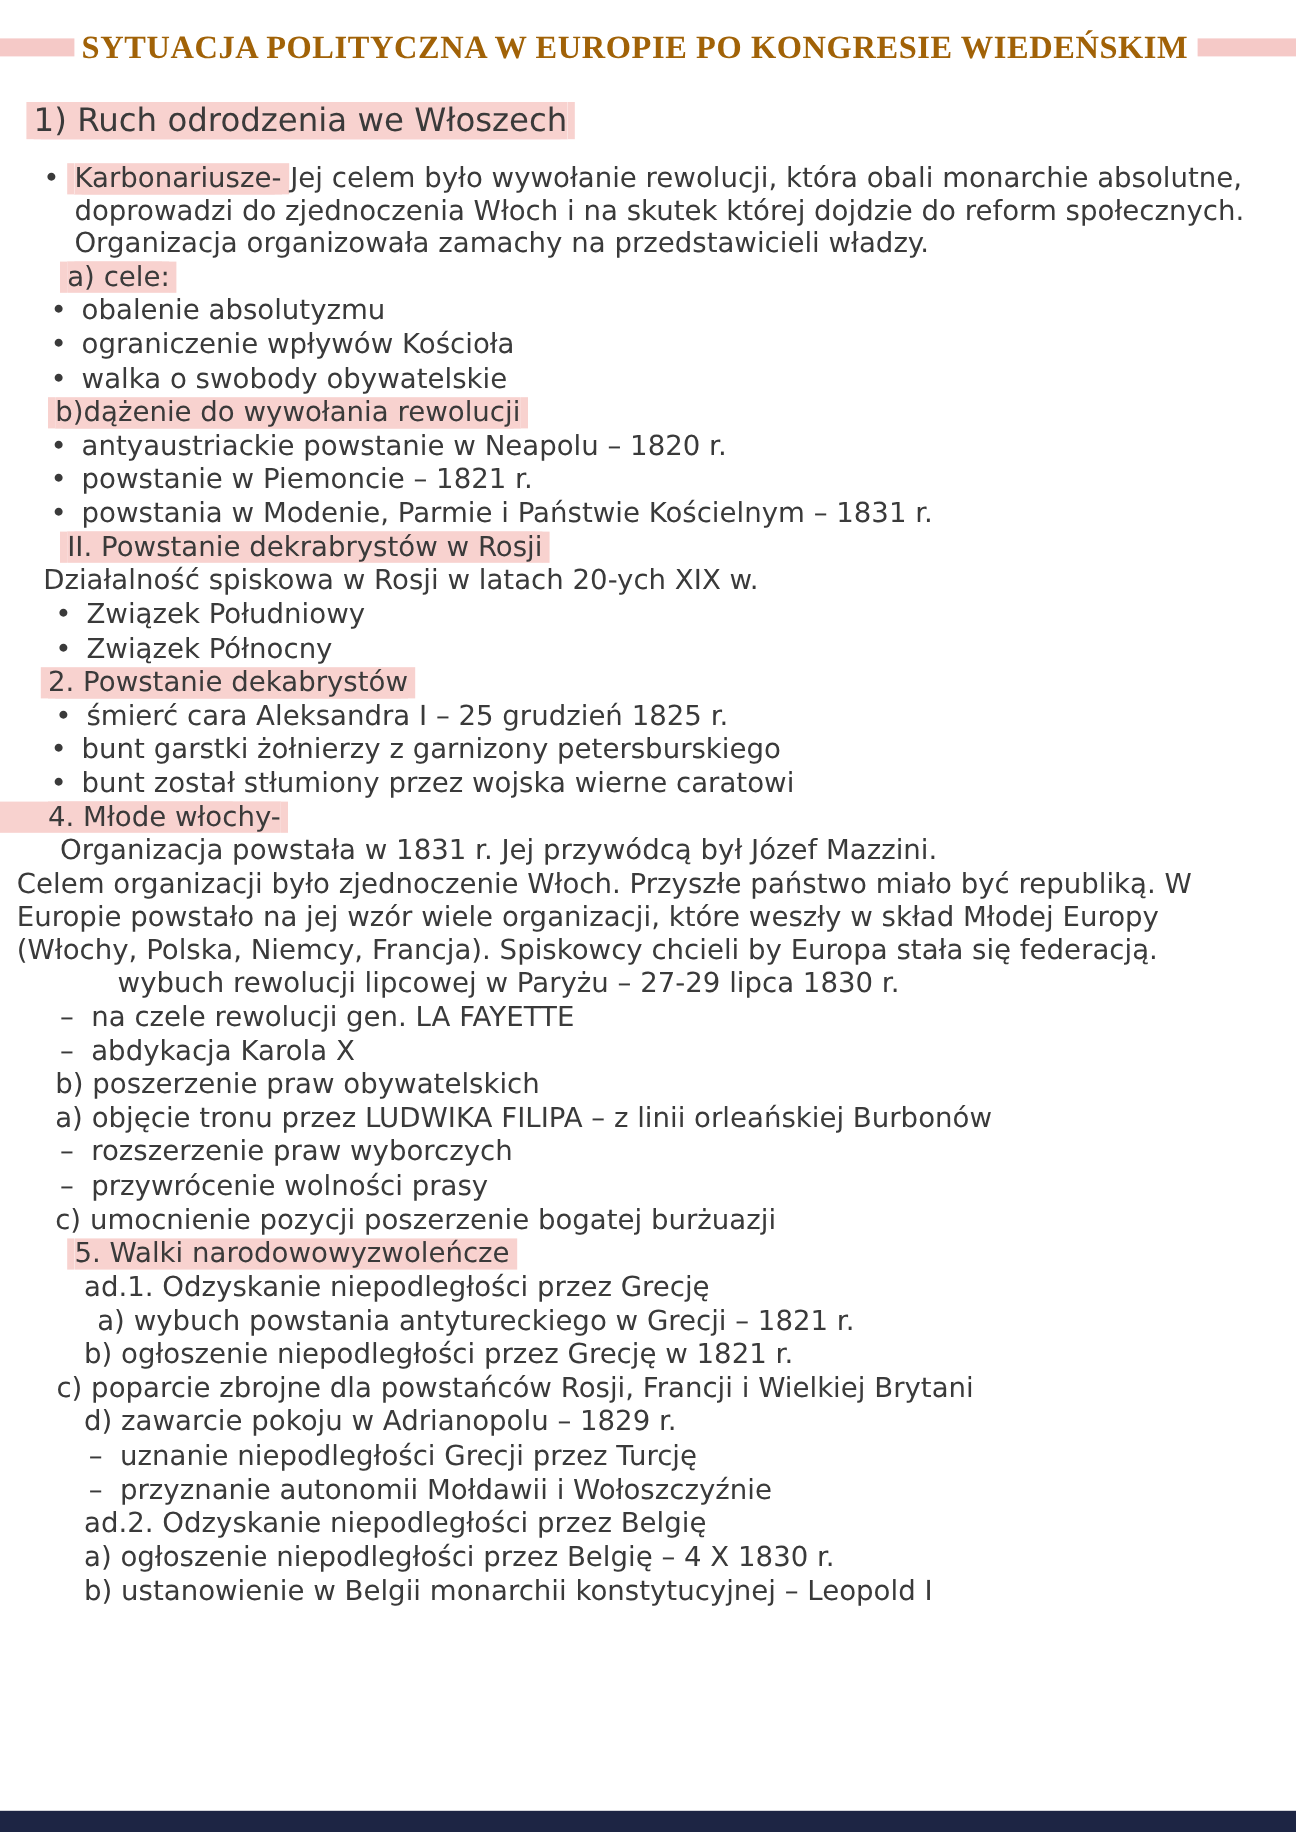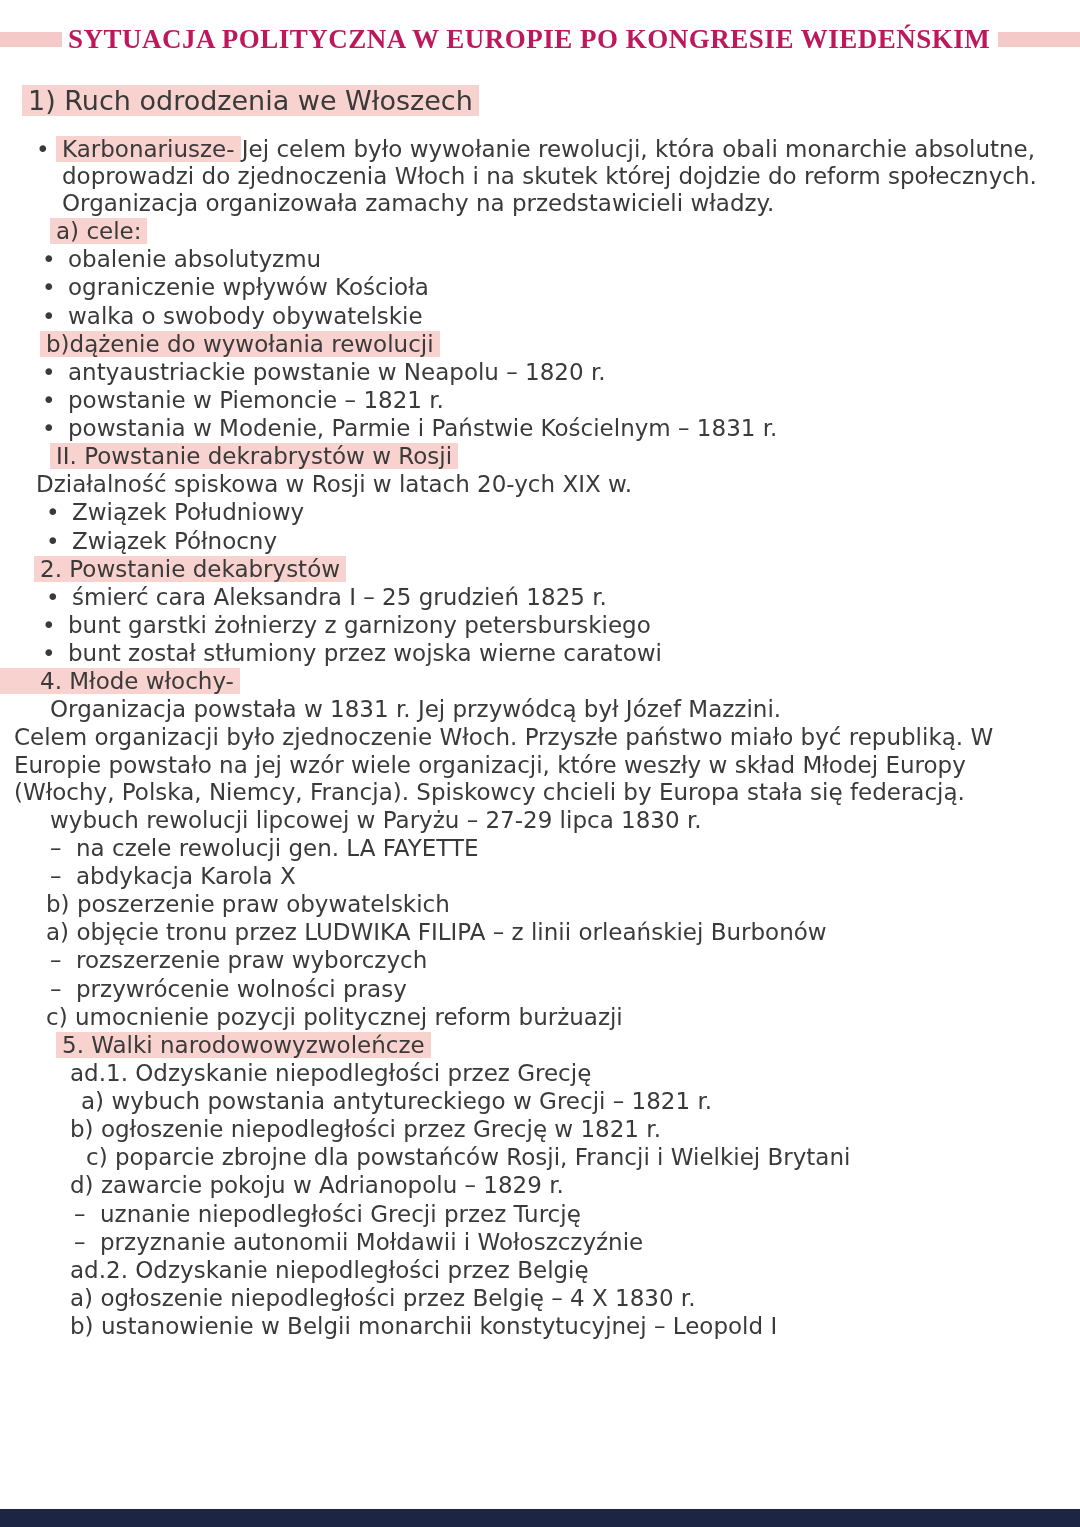--- a/index.html
+++ b/index.html
@@ -22,21 +22,21 @@
     height:15px;
     background:#f5c9c7;
     flex:1 1 auto;
   }
   .title-bar.left{max-width:62px;flex:0 0 62px;}
   .title-text{
     font-family:"Liberation Serif","DejaVu Serif",serif;
     font-weight:700;
     font-size:27px;
     letter-spacing:0.5px;
-    color:#be185d;
+    color:#a16207;
     padding:0 8px 0 6px;
     white-space:nowrap;
   }
   
   .note-body{
     padding:30px 16px 0 0;
   }
   .line{
     display:flex;
     font-size:23px;
@@ -144,21 +144,21 @@
       </div>
       <div class="line" style="padding-left: 40px;">
         <span class="content"><span class="hl edge">4. Młode włochy-</span></span>
       </div>
       <div class="line" style="padding-left: 50px;">
         <span class="content"><span>Organizacja powstała w 1831 r. Jej przywódcą był Józef Mazzini.</span></span>
       </div>
       <div class="line" style="padding-left: 14px;">
         <span class="content"><span>Celem organizacji było zjednoczenie Włoch. Przyszłe państwo miało być republiką. W Europie powstało na jej wzór wiele organizacji, które weszły w skład Młodej Europy (Włochy, Polska, Niemcy, Francja). Spiskowcy chcieli by Europa stała się federacją.</span></span>
       </div>
-      <div class="line" style="padding-left: 50px;">
+      <div class="line" style="padding-left: 66px; margin-left: 32px;">
         <span class="content"><span>wybuch rewolucji lipcowej w Paryżu – 27-29 lipca 1830 r.</span></span>
       </div>
       <div class="line" style="padding-left: 50px;">
         <span class="marker">–</span>
         <span class="content"><span>na czele rewolucji gen. LA FAYETTE</span></span>
       </div>
       <div class="line" style="padding-left: 50px;">
         <span class="marker">–</span>
         <span class="content"><span>abdykacja Karola X</span></span>
       </div>
@@ -170,35 +170,35 @@
       </div>
       <div class="line" style="padding-left: 50px;">
         <span class="marker">–</span>
         <span class="content"><span>rozszerzenie praw wyborczych</span></span>
       </div>
       <div class="line" style="padding-left: 50px;">
         <span class="marker">–</span>
         <span class="content"><span>przywrócenie wolności prasy</span></span>
       </div>
       <div class="line" style="padding-left: 46px;">
-        <span class="content"><span>c) umocnienie pozycji politycznej reform burżuazji</span></span>
+        <span class="content"><span>c) umocnienie pozycji poszerzenie bogatej burżuazji</span></span>
       </div>
       <div class="line" style="padding-left: 62px;">
         <span class="content"><span class="hl">5. Walki narodowowyzwoleńcze</span></span>
       </div>
       <div class="line" style="padding-left: 70px;">
         <span class="content"><span>ad.1. Odzyskanie niepodległości przez Grecję</span></span>
       </div>
       <div class="line" style="padding-left: 70px; margin-left: 11px;">
         <span class="content"><span>a) wybuch powstania antytureckiego w Grecji – 1821 r.</span></span>
       </div>
       <div class="line" style="padding-left: 70px;">
         <span class="content"><span>b) ogłoszenie niepodległości przez Grecję w 1821 r.</span></span>
       </div>
-      <div class="line" style="padding-left: 86px;">
+      <div class="line" style="padding-left: 36px; margin-left: 11px;">
         <span class="content"><span>c) poparcie zbrojne dla powstańców Rosji, Francji i Wielkiej Brytani</span></span>
       </div>
       <div class="line" style="padding-left: 70px;">
         <span class="content"><span>d) zawarcie pokoju w Adrianopolu – 1829 r.</span></span>
       </div>
       <div class="line" style="padding-left: 74px;">
         <span class="marker">–</span>
         <span class="content"><span>uznanie niepodległości Grecji przez Turcję</span></span>
       </div>
       <div class="line" style="padding-left: 74px;">

